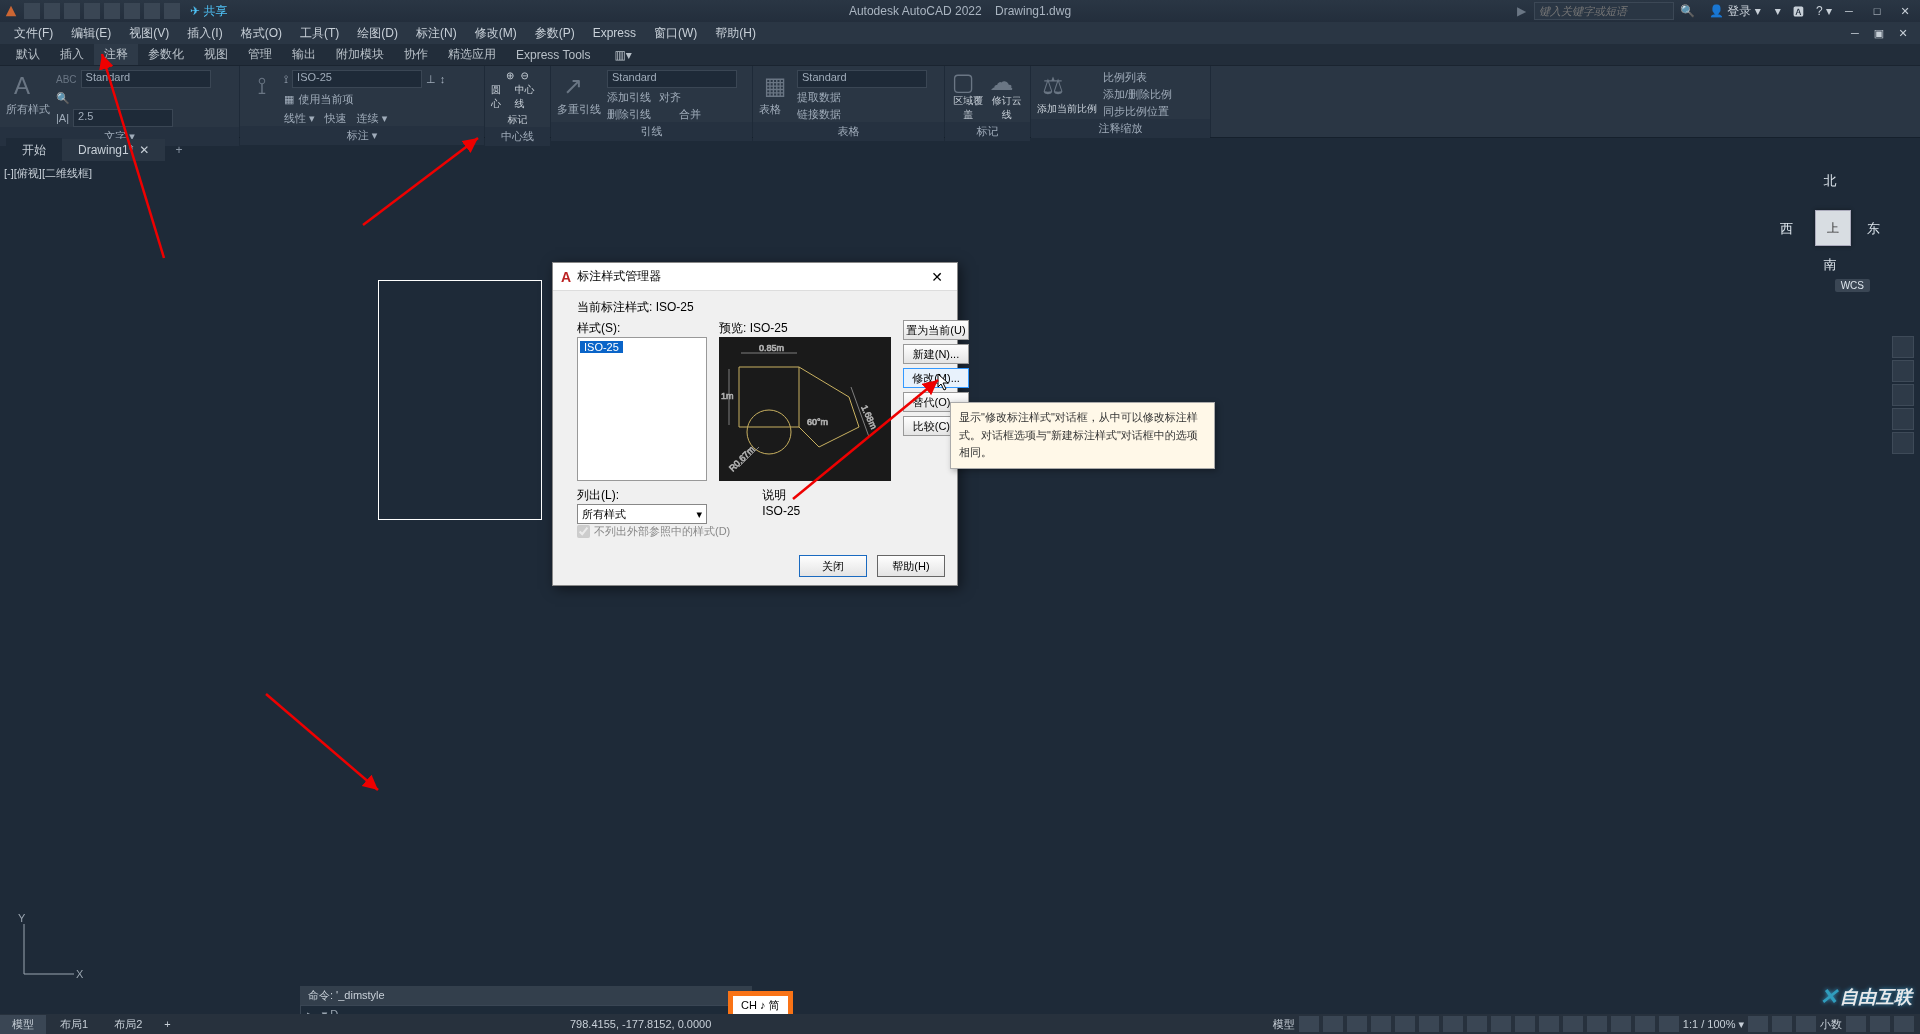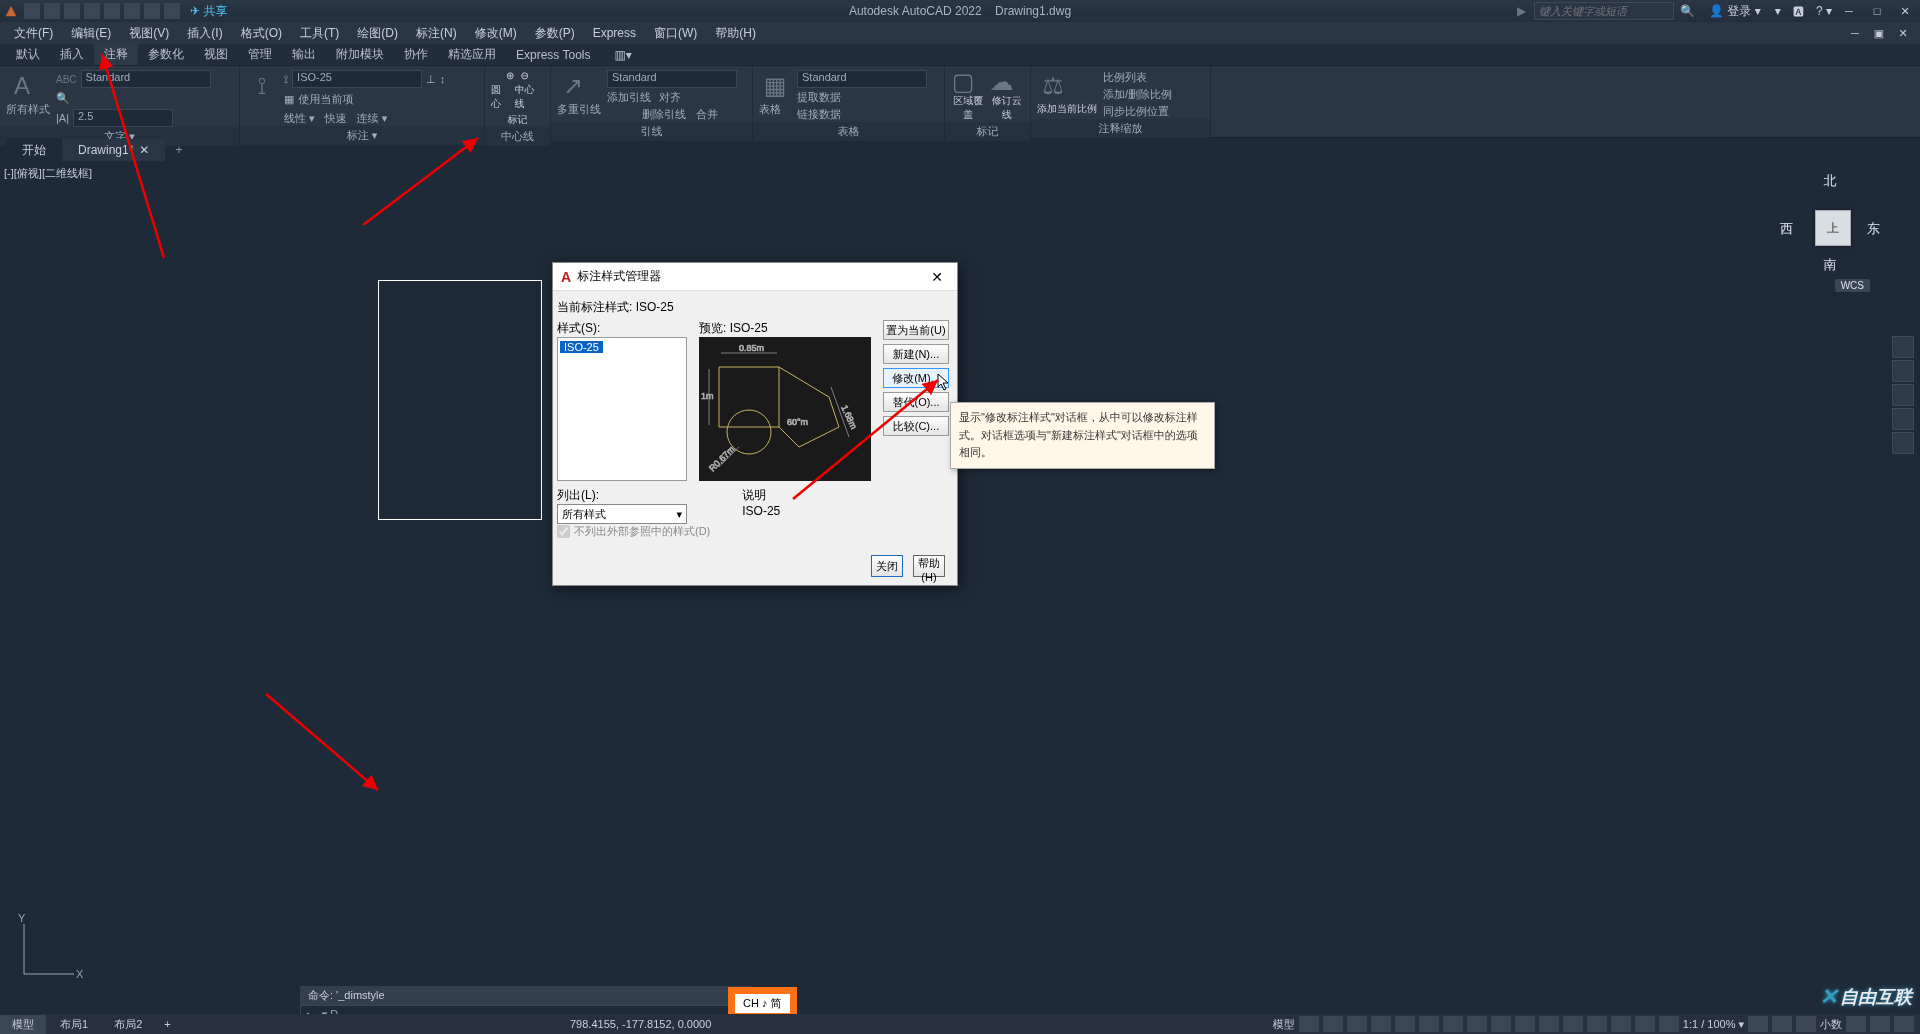--- a/index.html
+++ b/index.html
@@ -37,41 +37,41 @@
 .vc-e { position:absolute; top:48px; right:0; }
 .vc-top { position:absolute; top:38px; left:35px; width:36px; height:36px; background:#d8dde2; border:1px solid #aab; color:#333; display:flex; align-items:center; justify-content:center; font-size:12px; box-shadow:0 0 4px rgba(0,0,0,.4); }
 .vc-wcs { position:absolute; bottom:0; right:10px; background:#3a4654; padding:1px 6px; border-radius:2px; font-size:10px; }
 .ucs { position:absolute; bottom:20px; left:14px; }
 .ucs line { stroke:#9aa5b0; stroke-width:1; }
 
 .dialog { position:absolute; top:262px; left:552px; width:406px; background:#f0f0f0; border:1px solid #888; box-shadow:3px 3px 12px rgba(0,0,0,.5); color:#000; font-size:12px; }
 .dlg-title { height:28px; display:flex; align-items:center; padding:0 8px; background:#fff; border-bottom:1px solid #ddd; }
 .dlg-title .a { color:#b22; font-weight:bold; font-size:14px; margin-right:6px; }
 .dlg-close { margin-left:auto; font-size:14px; padding:0 6px; cursor:pointer; }
-.dlg-body { padding:8px 4px; }
+.dlg-body { padding:8px 24px; }
 .dlg-row { display:flex; gap:12px; }
 .stylist { width:130px; height:144px; border:1px solid #999; background:#fff; padding:2px; }
 .stylist-item { background:#0a64c8; color:#fff; padding:0 4px; font-size:11px; display:inline-block; }
 .preview { width:172px; height:144px; background:#1a1a1a; position:relative; }
 .dlgbtns { display:flex; flex-direction:column; gap:4px; }
 .dbtn { width:66px; height:20px; background:linear-gradient(#fefefe,#e4e4e4); border:1px solid #999; font-size:11px; text-align:center; line-height:18px; cursor:pointer; }
 .dbtn.hi { border:1px solid #3399ff; background:#e8f2fc; }
 .listbox { width:130px; height:20px; border:1px solid #888; background:#fff; font-size:11px; padding:0 4px; display:flex; align-items:center; justify-content:space-between; }
 .chk { display:flex; align-items:center; gap:4px; font-size:11px; color:#888; }
 .dlg-foot { display:flex; justify-content:flex-end; gap:10px; padding:8px 12px; }
-.fbtn { width:32px; height:22px; border:1px solid #666; background:linear-gradient(#fefefe,#e4e4e4); font-size:11px; }
+.fbtn { width:68px; height:22px; border:1px solid #666; background:linear-gradient(#fefefe,#e4e4e4); font-size:11px; }
 .fbtn.def { border:1px solid #1a6ac0; }
 
 .tooltip { position:absolute; top:402px; left:950px; width:265px; background:#fff8e8; border:1px solid #aaa; padding:6px 8px; font-size:11px; color:#333; box-shadow:2px 2px 6px rgba(0,0,0,.3); line-height:1.6; }
 
 .cmdbar { position:absolute; bottom:14px; left:300px; width:452px; height:34px; }
 .cmdhist { background:rgba(60,72,86,.7); padding:2px 8px; font-size:11px; color:#c8d0d8; }
 .cmdline { display:flex; align-items:center; height:18px; background:rgba(30,42,56,.95); border:1px solid #3a4654; }
 .cmdline .prompt { padding:0 6px; color:#9aa5b0; font-size:11px; }
-.ime { position:absolute; bottom:14px; left:728px; background:#fff; border:7px solid #f97316; padding:2px 8px; font-size:11px; color:#000; }
+.ime { position:absolute; bottom:14px; left:728px; background:#fff; border:5px solid #f97316; padding:2px 8px; font-size:11px; color:#000; }
 .status { position:absolute; bottom:0; left:0; right:0; height:20px; background:#27313d; display:flex; align-items:center; font-size:11px; color:#c8d0d8; }
 .status .ltab { padding:2px 12px; background:#3a4654; margin-right:2px; }
 .status .coords { position:absolute; left:570px; }
 .status .ricons { position:absolute; right:6px; display:flex; gap:4px; align-items:center; }
 .sico { width:20px; height:16px; background:#3a4654; }
 
 .arrow { position:absolute; pointer-events:none; }
 .watermark { position:absolute; right:8px; bottom:24px; font-size:18px; font-style:italic; font-weight:bold; color:#fff; text-shadow:0 0 4px #38a0d0; opacity:.9; display:flex; align-items:center; gap:2px; }
 .navtools { position:absolute; right:4px; top:174px; width:24px; display:flex; flex-direction:column; gap:2px; }
 .navtools div { width:22px; height:22px; background:#2e3a48; border:1px solid #3e4a58; }
@@ -215,21 +215,21 @@
           <div class="small-row">多重引线</div>
         </div>
    <div>
     <div class="small-row">
             <div class="sel">Standard</div>
           </div>
     <div class="small-row" style="margin-top:2px;gap:8px;">
             <span>添加引线</span>
             <span>对齐</span>
           </div>
-    <div class="small-row" style="margin-top:2px;gap:10px;margin-left:35px;">
+    <div class="small-row" style="margin-top:2px;gap:28px;">
             <span>删除引线</span>
             <span>合并</span>
           </div>
    </div>
   </div>
   <div class="panel-label">引线</div>
  </div>
  <div class="panel" style="width:192px;">
   <div class="panel-body">
    <div style="text-align:center;">

